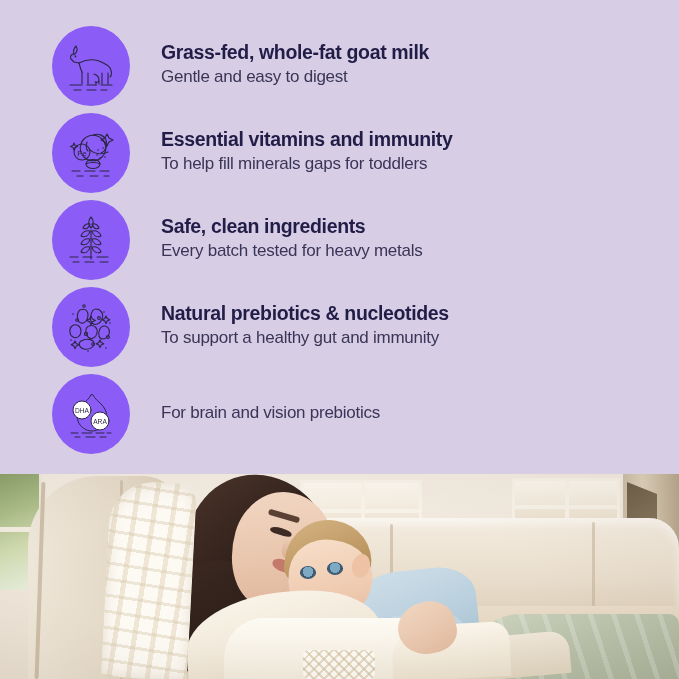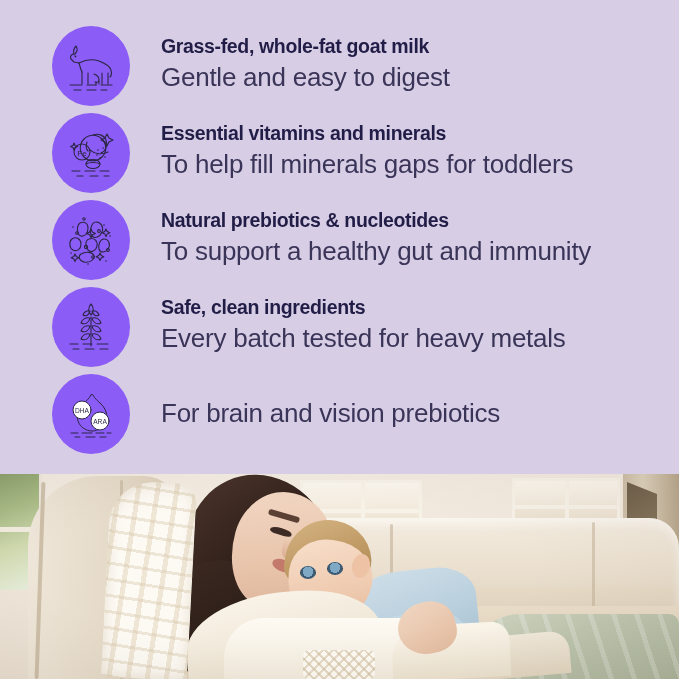--- a/index.html
+++ b/index.html
@@ -57,21 +57,21 @@
   .feature-title {
     color: #211d47;
     font-size: 19.5px;
     font-weight: bold;
     letter-spacing: -0.35px;
     line-height: 1.32;
     white-space: nowrap;
   }
   .feature-sub {
     color: #3a3558;
-    font-size: 26px;
+    font-size: 17px;
     font-weight: 400;
     letter-spacing: -0.25px;
     line-height: 1.34;
     white-space: nowrap;
     margin-top: 1px;
   }
 
   
   #photo {
     position: absolute;
@@ -385,22 +385,45 @@
           <text x="22" y="33.5" font-family="'Liberation Sans',sans-serif" font-size="8" fill="#2b2744" stroke="none" text-anchor="middle">Fe</text>
           <ellipse cx="33" cy="42" rx="7" ry="4.5"></ellipse>
           <path d="M26 42 c3 -2 11 -2 14 0"></path>
           <path d="M47 12 l2 4 l4 2 l-4 2 l-2 4 l-2 -4 l-4 -2 l4 -2 z"></path>
           <path d="M14 21 l1 2.5 l2.5 1 l-2.5 1 l-1 2.5 l-1 -2.5 l-2.5 -1 l2.5 -1 z"></path>
           <path d="M12 49 l8 0 M25 49 l10 0 M40 49 l9 0"></path>
           <path d="M17 54 l6 0 M30 54 l8 0 M44 54 l5 0"></path>
         </svg>
       </div>
       <div class="feature-text">
-        <div class="feature-title">Essential vitamins and minerals</div>
+        <div class="feature-title">Essential vitamins and immunity</div>
         <div class="feature-sub">To help fill minerals gaps for toddlers</div>
+      </div>
+    </div>
+
+    <div class="feature-row">
+      <div class="icon-badge">
+        <svg width="62" height="62" viewBox="0 0 62 62" fill="none" stroke="#2b2744" stroke-width="1.1" stroke-linecap="round" stroke-linejoin="round">
+          <path d="M31 8 c3 3 3 8 0 11 c-3 -3 -3 -8 0 -11 z"></path>
+          <path d="M31 21 l0 29"></path>
+          <path d="M30 22 c-4 -1 -8 1 -9 5 c4 2 8 0 9 -5 z"></path>
+          <path d="M32 22 c4 -1 8 1 9 5 c-4 2 -8 0 -9 -5 z"></path>
+          <path d="M30 30 c-4 -1 -8 1 -9 5 c4 2 8 0 9 -5 z"></path>
+          <path d="M32 30 c4 -1 8 1 9 5 c-4 2 -8 0 -9 -5 z"></path>
+          <path d="M30 38 c-4 -1 -8 1 -9 5 c4 2 8 0 9 -5 z"></path>
+          <path d="M32 38 c4 -1 8 1 9 5 c-4 2 -8 0 -9 -5 z"></path>
+          <path d="M30 15 c-3 -1 -6 1 -7 4 c3 2 6 0 7 -4 z"></path>
+          <path d="M32 15 c3 -1 6 1 7 4 c-3 2 -6 0 -7 -4 z"></path>
+          <path d="M10 48 l8 0 M23 48 l9 0 M37 48 l11 0"></path>
+          <path d="M13 53 l6 0 M25 53 l9 0 M40 53 l8 0"></path>
+        </svg>
+      </div>
+      <div class="feature-text">
+        <div class="feature-title">Safe, clean ingredients</div>
+        <div class="feature-sub">Every batch tested for heavy metals</div>
       </div>
     </div>
 
     <div class="feature-row">
       <div class="icon-badge">
         <svg width="62" height="62" viewBox="0 0 62 62" fill="none" stroke="#2b2744" stroke-width="1.1" stroke-linecap="round" stroke-linejoin="round">
           <path d="M20 14 c4 -2 8 0 8 5 c0 5 -3 9 -7 8 c-4 -1 -5 -10 -1 -13 z"></path>
           <path d="M36 13 c5 0 8 5 6 10 c-2 5 -7 7 -10 4 c-3 -3 -1 -14 4 -14 z"></path>
           <path d="M12 30 c4 -3 9 0 9 5 c0 5 -4 8 -8 6 c-4 -2 -4 -9 -1 -11 z"></path>
           <path d="M29 30 c5 -2 9 2 8 7 c-1 5 -6 7 -9 4 c-3 -3 -3 -10 1 -11 z"></path>
@@ -425,43 +448,20 @@
         </svg>
       </div>
       <div class="feature-text">
         <div class="feature-title">Natural prebiotics &amp; nucleotides</div>
         <div class="feature-sub">To support a healthy gut and immunity</div>
       </div>
     </div>
 
     <div class="feature-row">
       <div class="icon-badge">
-        <svg width="62" height="62" viewBox="0 0 62 62" fill="none" stroke="#2b2744" stroke-width="1.1" stroke-linecap="round" stroke-linejoin="round">
-          <path d="M31 8 c3 3 3 8 0 11 c-3 -3 -3 -8 0 -11 z"></path>
-          <path d="M31 21 l0 29"></path>
-          <path d="M30 22 c-4 -1 -8 1 -9 5 c4 2 8 0 9 -5 z"></path>
-          <path d="M32 22 c4 -1 8 1 9 5 c-4 2 -8 0 -9 -5 z"></path>
-          <path d="M30 30 c-4 -1 -8 1 -9 5 c4 2 8 0 9 -5 z"></path>
-          <path d="M32 30 c4 -1 8 1 9 5 c-4 2 -8 0 -9 -5 z"></path>
-          <path d="M30 38 c-4 -1 -8 1 -9 5 c4 2 8 0 9 -5 z"></path>
-          <path d="M32 38 c4 -1 8 1 9 5 c-4 2 -8 0 -9 -5 z"></path>
-          <path d="M30 15 c-3 -1 -6 1 -7 4 c3 2 6 0 7 -4 z"></path>
-          <path d="M32 15 c3 -1 6 1 7 4 c-3 2 -6 0 -7 -4 z"></path>
-          <path d="M10 48 l8 0 M23 48 l9 0 M37 48 l11 0"></path>
-          <path d="M13 53 l6 0 M25 53 l9 0 M40 53 l8 0"></path>
-        </svg>
-      </div>
-      <div class="feature-text">
-        <div class="feature-title">Safe, clean ingredients</div>
-        <div class="feature-sub">Every batch tested for heavy metals</div>
-      </div>
-    </div>
-
-    <div class="feature-row">
-      <div class="icon-badge">
         <svg width="62" height="62" viewBox="0 0 62 62" fill="none" stroke="#2b2744" stroke-width="1" stroke-linecap="round" stroke-linejoin="round">
           <path d="M31 12 c-2 4 -5 6 -8 9 c-5 5 -7 11 -5 17 c2 6 8 10 14 10 c6 0 12 -4 14 -10 c2 -6 0 -12 -5 -17 c-3 -3 -6 -5 -8 -9 c-0.6 -1 -1.4 -1 -2 0 z"></path>
           <circle cx="22" cy="27" r="9" fill="#ffffff"></circle>
           <text x="22" y="29.6" font-family="'Liberation Sans',sans-serif" font-size="6.6" fill="#2b2744" stroke="none" text-anchor="middle">DHA</text>
           <circle cx="40" cy="38" r="9" fill="#ffffff"></circle>
           <text x="40" y="40.6" font-family="'Liberation Sans',sans-serif" font-size="6.6" fill="#2b2744" stroke="none" text-anchor="middle">ARA</text>
           <path d="M11 50 l7 0 M22 50 l10 0 M36 50 l8 0 M47 50 l4 0"></path>
           <path d="M15 54 l5 0 M26 54 l9 0 M40 54 l6 0"></path>
         </svg>
       </div>

